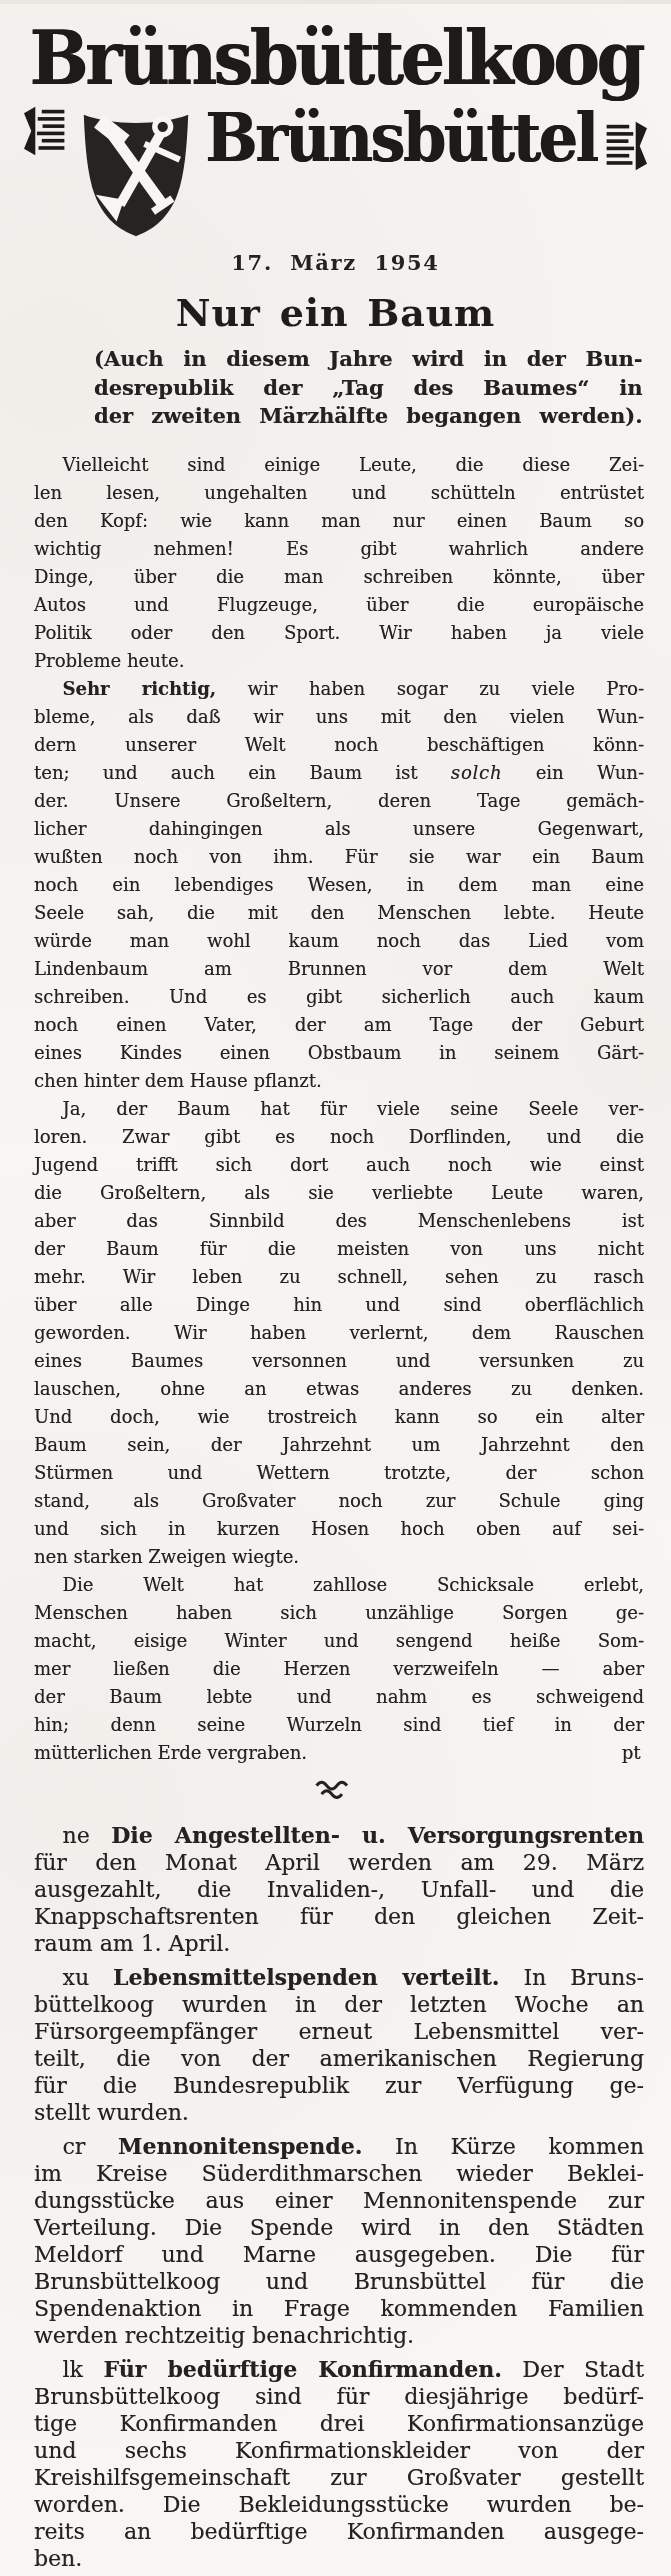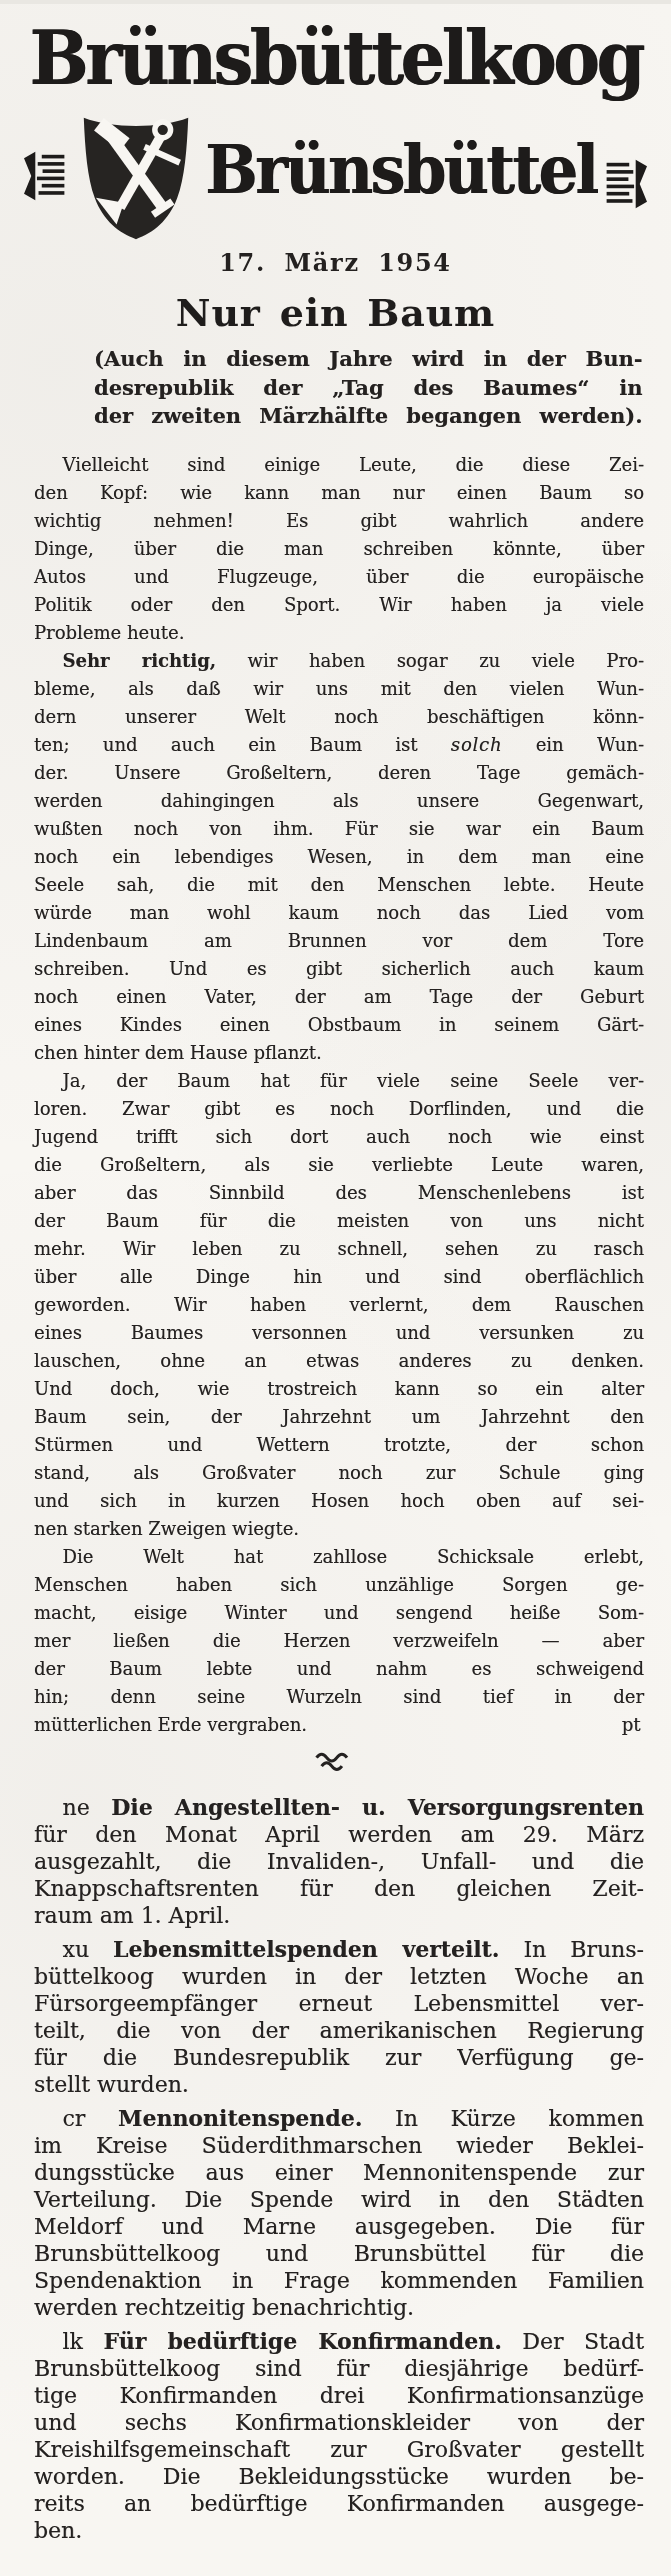--- a/index.html
+++ b/index.html
@@ -23,38 +23,38 @@
     text-align:center;
     font-size:70px;line-height:84px;
     font-weight:bold;letter-spacing:-3.4px;
     color:#1d1b1a;
     transform:scaleY(1.08);
     text-shadow:0.8px 0 0 #1d1b1a;
     white-space:nowrap;
   }
   .mast-line2{
     margin-top:5px;height:143px;
-    display:flex;align-items:center;justify-content:center;gap:8.4px;
+    display:flex;align-items:flex-start;justify-content:center;gap:8.4px;
   }
   .mast2-text{
     font-size:62px;line-height:67px;
     font-weight:bold;letter-spacing:-2.5px;
     color:#1d1b1a;
     transform:scaleY(1.08);
     text-shadow:0.8px 0 0 #1d1b1a;
     white-space:nowrap;
     padding-bottom:11.7px;
   }
   .crest-svg{display:block;}
   .flourish{display:block;}
   .flourish.right{margin-top:15px;}
   .date{
     margin-top:3.4px;
     text-align:center;
-    font-size:24px;line-height:23.5px;
+    font-size:21px;line-height:23.5px;
     font-weight:bold;letter-spacing:1.7px;word-spacing:8.4px;
   }
   
   .headline{
     margin:17px 0 6.7px 0;
     text-align:center;
     font-size:38px;line-height:42px;
     font-weight:bold;letter-spacing:0.8px;word-spacing:5px;
     color:#1f1d1c;
   }
@@ -151,39 +151,40 @@
 
     <div class="intro" id="intro">
         <div class="line">(Auch in diesem Jahre wird in der Bun-</div>
         <div class="line">desrepublik der „Tag des Baumes“ in</div>
         <div class="line">der zweiten Märzhälfte begangen werden).</div>
       </div>
 
     <div class="body-text" id="body">
         <div class="para">
           <div class="line first">Vielleicht sind einige Leute, die diese Zei-</div>
+          <div class="line">len lesen, ungehalten und schütteln entrüstet</div>
           <div class="line">den Kopf: wie kann man nur einen Baum so</div>
           <div class="line">wichtig nehmen! Es gibt wahrlich andere</div>
           <div class="line">Dinge, über die man schreiben könnte, über</div>
           <div class="line">Autos und Flugzeuge, über die europäische</div>
           <div class="line">Politik oder den Sport. Wir haben ja viele</div>
           <div class="line no-just">Probleme heute.</div>
         </div>
         <div class="para">
           <div class="line first"><b>Sehr richtig,</b> wir haben sogar zu viele Pro-</div>
           <div class="line">bleme, als daß wir uns mit den vielen Wun-</div>
           <div class="line">dern unserer Welt noch beschäftigen könn-</div>
           <div class="line">ten; und auch ein Baum ist <i>solch</i> ein Wun-</div>
           <div class="line">der. Unsere Großeltern, deren Tage gemäch-</div>
-          <div class="line">werden dahingingen als unsere Gegenwart,</div>
+          <div class="line">licher dahingingen als unsere Gegenwart,</div>
           <div class="line">wußten noch von ihm. Für sie war ein Baum</div>
           <div class="line">noch ein lebendiges Wesen, in dem man eine</div>
           <div class="line">Seele sah, die mit den Menschen lebte. Heute</div>
           <div class="line">würde man wohl kaum noch das Lied vom</div>
-          <div class="line">Lindenbaum am Brunnen vor dem Tore</div>
+          <div class="line">Lindenbaum am Brunnen vor dem Welt</div>
           <div class="line">schreiben. Und es gibt sicherlich auch kaum</div>
           <div class="line">noch einen Vater, der am Tage der Geburt</div>
           <div class="line">eines Kindes einen Obstbaum in seinem Gärt-</div>
           <div class="line no-just">chen hinter dem Hause pflanzt.</div>
         </div>
         <div class="para">
           <div class="line first">Ja, der Baum hat für viele seine Seele ver-</div>
           <div class="line">loren. Zwar gibt es noch Dorflinden, und die</div>
           <div class="line">Jugend trifft sich dort auch noch wie einst</div>
           <div class="line">die Großeltern, als sie verliebte Leute waren,</div>

